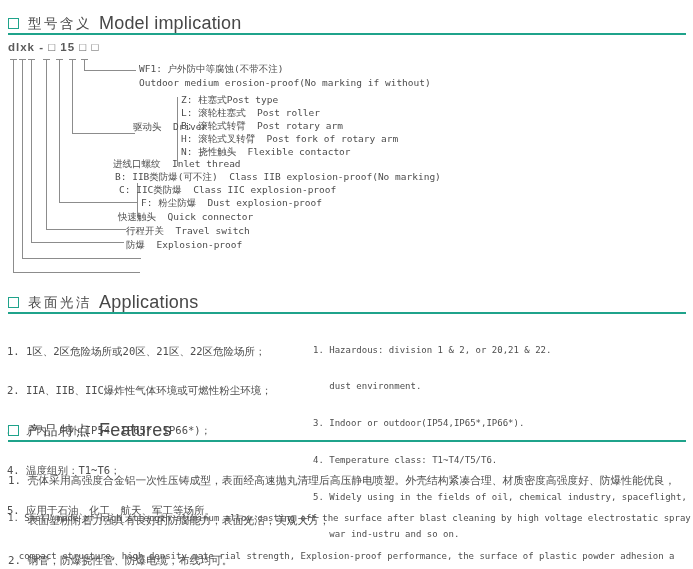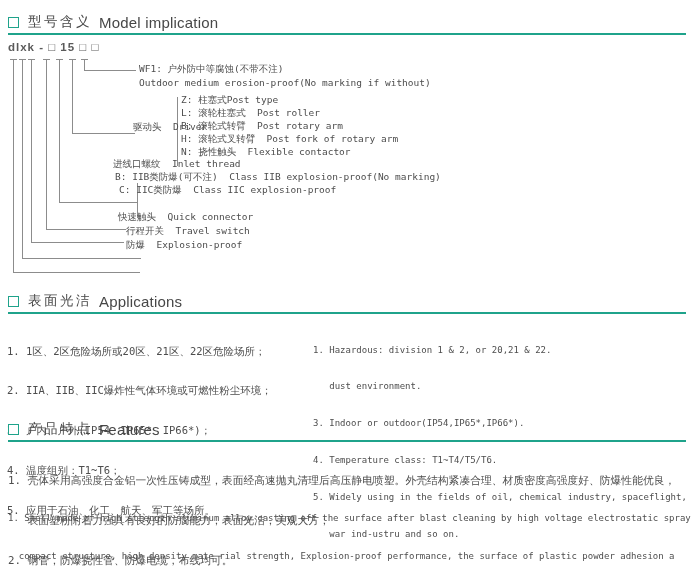--- a/index.html
+++ b/index.html
@@ -4,21 +4,21 @@
 <style>
   :root{ --accent:#1fa38b; }
   html,body{margin:0;padding:0;background:#ffffff;}
   .page{position:relative;width:693px;height:569px;background:#ffffff;overflow:hidden;
         font-family:"DejaVu Sans Mono","Liberation Mono",monospace;color:#4d4d4d;}
   
   .sec{position:absolute;left:8px;display:flex;align-items:center;gap:9px;
        font-family:"Liberation Sans","DejaVu Sans",sans-serif;color:#474747;}
   .sq{width:9px;height:9px;border:1.6px solid var(--accent);display:inline-block;background:#fff;flex:0 0 auto;}
   .t-zh{font-size:13.5px;letter-spacing:2.5px;}
-  .t-en{font-size:15px;letter-spacing:0.2px;margin-left:-2px;}
+  .t-en{font-size:18px;letter-spacing:0.2px;margin-left:-2px;}
   .rule{position:absolute;left:8px;width:678px;height:2px;background:var(--accent);}
   
   .vl,.hl,.cap{position:absolute;background:#8c8c8c;}
   .vl{width:1px;} .hl{height:1px;} .cap{height:1px;width:7px;}
   
   .code{position:absolute;left:8px;top:41px;font-family:"Liberation Sans","DejaVu Sans",sans-serif;
         font-weight:bold;font-size:11.5px;color:#5a5a5a;letter-spacing:1px;white-space:pre;}
   .lbl{position:absolute;font-size:9.5px;line-height:11px;white-space:pre;color:#4d4d4d;}
   
   .block{position:absolute;white-space:pre;}
@@ -75,20 +75,21 @@
   <div class="lbl" style="left:133px;top:121px;">驱动头  Driver</div>
   <div class="lbl" style="left:181px;top:94px;">Z: 柱塞式Post type</div>
   <div class="lbl" style="left:181px;top:107px;">L: 滚轮柱塞式  Post roller</div>
   <div class="lbl" style="left:181px;top:120px;">B: 滚轮式转臂  Post rotary arm</div>
   <div class="lbl" style="left:181px;top:133px;">H: 滚轮式叉转臂  Post fork of rotary arm</div>
   <div class="lbl" style="left:181px;top:146px;">N: 挠性触头  Flexible contactor</div>
 
   <div class="lbl" style="left:113px;top:158px;">进线口螺纹  Inlet thread</div>
   <div class="lbl" style="left:115px;top:171px;">B: IIB类防爆(可不注)  Class IIB explosion-proof(No marking)</div>
   <div class="lbl" style="left:119px;top:184px;text-align:center;">C: IIC类防爆  Class IIC explosion-proof</div>
+  <div class="lbl" style="left:141px;top:197px;">F: 粉尘防爆  Dust explosion-proof</div>
   <div class="lbl" style="left:118px;top:211px;">快速触头  Quick connector</div>
   <div class="lbl" style="left:126px;top:225px;text-align:center;">行程开关  Travel switch</div>
   <div class="lbl" style="left:126px;top:239px;">防爆  Explosion-proof</div>
 
   <div class="sec" style="top:292px;">
     <span class="sq"></span>
     <span class="t-zh">表面光洁</span>
     <span class="t-en">Applications</span>
   </div>
   <div class="rule" style="top:312px;"></div>

